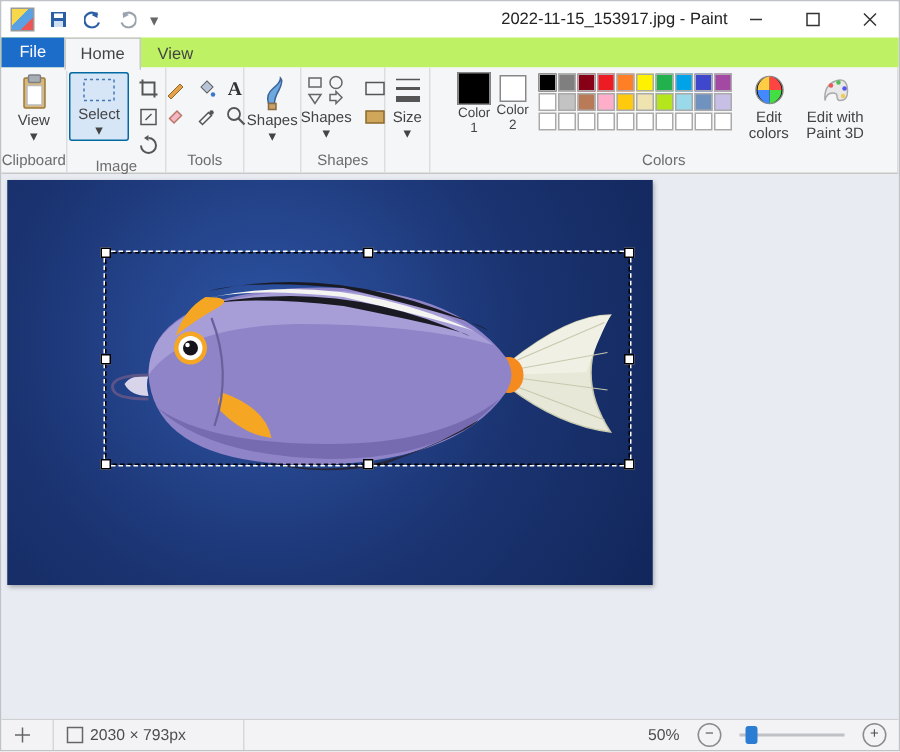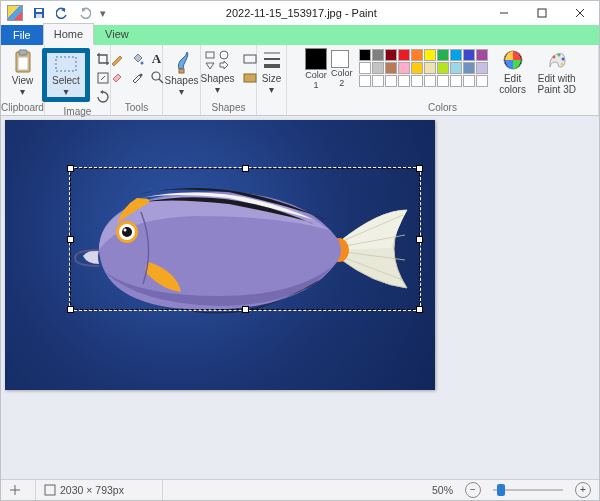--- a/index.html
+++ b/index.html
@@ -2,40 +2,40 @@
 <html><head>
 <meta charset="utf-8">
 <style>
 html,body{margin:0;padding:0;width:600px;height:501px;overflow:hidden;font-family:"Segoe UI",Tahoma,sans-serif;font-size:11px;color:#333;background:#fff}
 .window{width:600px;height:501px;display:flex;flex-direction:column;border:1px solid #bfc2c7;box-sizing:border-box;background:#fff}
 
 .titlebar{height:24px;display:flex;align-items:center;background:#fff;padding-left:6px}
 .paint-icon{width:14px;height:14px;background:linear-gradient(135deg,#f7d84a 0 40%,#5aa1e3 40% 70%,#e55 70% 100%);border:1px solid #999;margin-right:4px}
 .qat{display:flex;align-items:center;gap:3px;margin-left:2px}
 .qat svg{display:block}
-.titletext{flex:1;text-align:center;padding-left:10px;font-size:11px;color:#222}
+.titletext{flex:1;text-align:right;padding-left:10px;font-size:11px;color:#222}
 .winbtns{display:flex}
 .winbtn{width:38px;height:24px;display:flex;align-items:center;justify-content:center}
 
-.tabrow{height:20px;display:flex;align-items:flex-end;background:#86efac}
+.tabrow{height:20px;display:flex;background:#bef264}
 .filetab{background:#1c6cc9;color:#fff;height:20px;line-height:20px;padding:0 12px 0 12px;font-size:11px}
 .mtab{height:20px;line-height:20px;padding:0 10px;font-size:11px;color:#444;border:1px solid transparent}
 .mtab.active{border-color:#c8c8c8;border-bottom-color:#f5f6f7;background:#f5f6f7;position:relative;z-index:2}
 
 .ribbon{height:70px;background:#f5f6f7;border-bottom:1px solid #c8c8c8;display:flex;position:relative;z-index:1}
 .group{display:flex;flex-direction:column;align-items:center;border-right:1px solid #dcdde0;padding:2px 4px 1px 4px;box-sizing:border-box}
 .group-inner{flex:1;display:flex;align-items:flex-start}
 .group-label{font-size:10px;color:#6d6d6d;height:12px;line-height:12px}
 .bigbtn{display:flex;flex-direction:column;align-items:center;justify-content:flex-start;padding:2px 4px 0 4px;gap:0px;min-width:30px}
 .bigbtn span{font-size:10px;color:#444;line-height:11px;text-align:center}
 .stack{display:flex;flex-direction:column;gap:1px;justify-content:flex-start;padding-top:3px}
 .mini{width:18px;height:16px;display:flex;align-items:center;justify-content:center;border:1px solid transparent}
 
 .colorsel{display:flex;gap:4px;align-items:flex-start;padding-top:1px}
-.curcolor{display:flex;flex-direction:column;}
+.curcolor{display:flex;flex-direction:column;align-items:center}
 .curcolor .sw{width:20px;height:20px;border:1px solid #888}
 .curcolor .sw.c2{width:16px;height:16px;margin-top:2px}
 .curcolor span{font-size:9px;color:#444;line-height:10px;text-align:center}
 .palette{display:flex;flex-direction:column;gap:1px;padding-top:2px}
 .palrow{display:flex;gap:1px}
 .palcell{width:12px;height:12px;border:1px solid #aaa;box-sizing:border-box}
 
 .workarea{flex:1;background:#e8ecf2;display:flex;overflow:hidden;position:relative}
 .canvaswrap{padding:4px}
 .canvas{width:430px;height:270px;background:#1c3e7d;position:relative;box-shadow:1px 1px 3px rgba(0,0,0,.3)}
@@ -122,21 +122,21 @@
             </svg>
     <span>View</span>
     <span class="dd">▾</span>
    </div>
   </div>
   <div class="group-label">Clipboard</div>
  </div>
 
  <div class="group" style="width:66px">
   <div class="group-inner">
-   <div class="bigbtn" style="background:#d7e6f7;border:5px solid #0369a1;border-radius:2px;margin-top:1px">
+   <div class="bigbtn" style="background:#d7e6f7;border:1px solid #0369a1;border-radius:2px;margin-top:1px">
     <svg width="24" height="20">
               <rect x="2" y="2" width="20" height="14" fill="none" stroke="#4379b7" stroke-dasharray="2 2"></rect>
             </svg>
     <span>Select</span>
     <span class="dd">▾</span>
    </div>
    <div class="stack" style="margin-left:3px">
     <div class="mini">
               <svg width="14" height="14">
                 <path d="M3 1 V11 H13 M1 3 H11 V13" stroke="#555" fill="none" stroke-width="1.3"></path>

